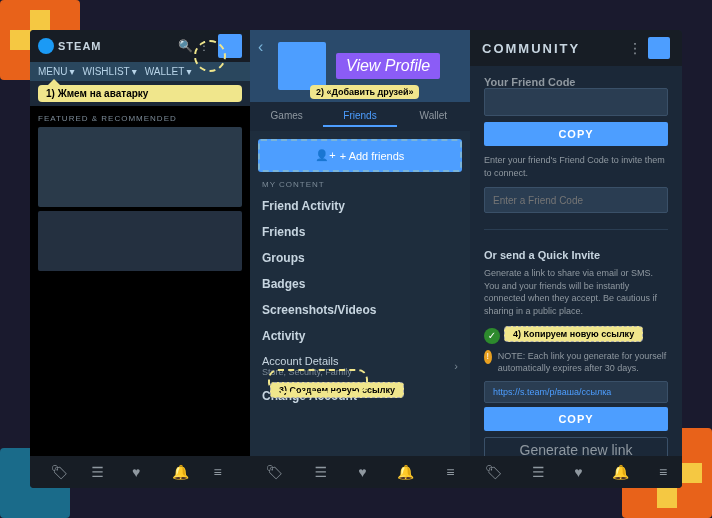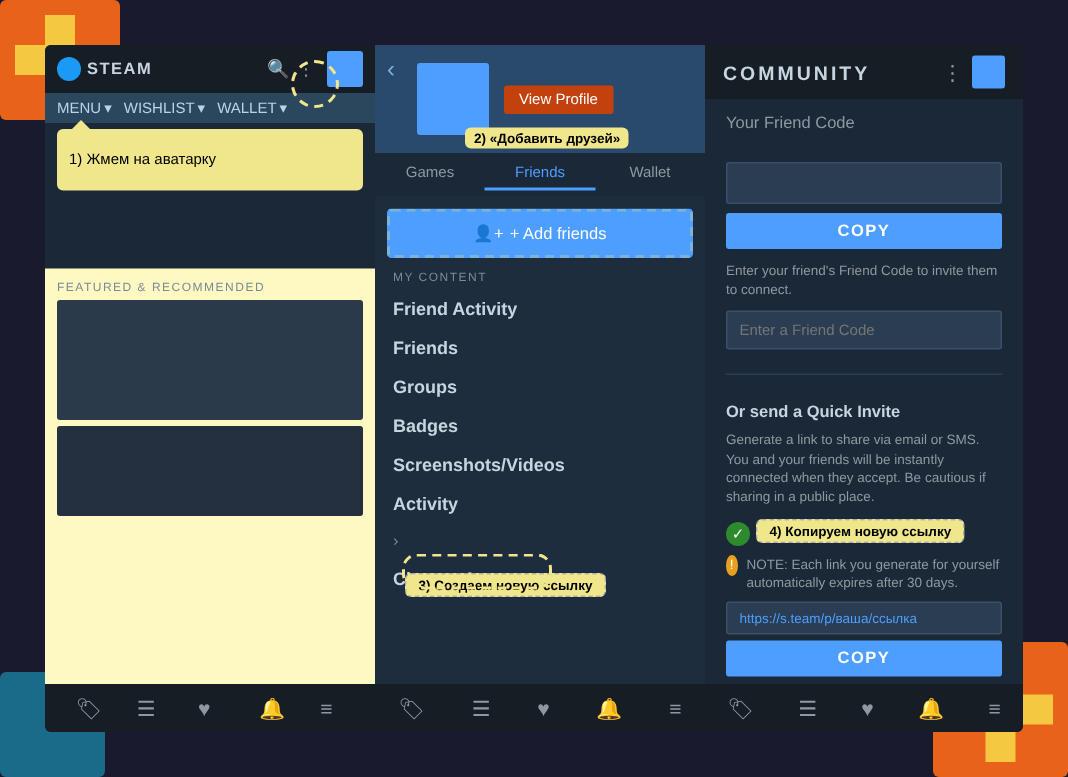--- a/index.html
+++ b/index.html
@@ -149,41 +149,40 @@
       cursor: pointer;
       display: flex;
       align-items: center;
       gap: 2px;
     }
 
     .annotation-bubble {
       background: #f0e68c;
       color: #000;
       font-size: 10px;
-      padding: 15px 8px;
+      padding: 3px 8px;
       border-radius: 4px;
       margin: 4px 8px;
-      font-weight: normal;
+      font-weight: bold;
       position: relative;
     }
 
     .annotation-bubble::after {
       content: '';
       position: absolute;
       top: -6px; left: 10px;
       border-left: 6px solid transparent;
       border-right: 6px solid transparent;
       border-bottom: 6px solid #f0e68c;
     }
 
     .left-content {
       flex: 1;
-      background: #fef9c3;
+      background: #000000;
       padding: 8px;
-      margin-top: 48px;
     }
 
     .featured-label {
       color: #7b8a97;
       font-size: 8px;
       letter-spacing: 1px;
       margin-bottom: 4px;
     }
 
     .featured-image {
@@ -245,27 +244,28 @@
       padding-left: 28px;
     }
 
     .profile-avatar {
       width: 48px; height: 48px;
       background: #4d9eff;
       border-radius: 2px;
     }
 
     .view-profile-btn {
-      background: #c2410c;
+      background: #8b5cf6;
       color: #fff;
-      font-size: 10px;
+      font-size: 16px;
       padding: 4px 10px;
       border-radius: 2px;
       cursor: pointer;
       border: none;
+      font-style: italic;
     }
 
     .annotation-2 {
       background: #f0e68c;
       color: #000;
       font-size: 9px;
       padding: 2px 6px;
       border-radius: 4px;
       position: absolute;
       top: 55px; left: 60px;
@@ -393,21 +393,22 @@
 
     .right-content {
       flex: 1;
       padding: 10px 14px;
       overflow-y: auto;
     }
 
     .section-title {
       color: #8f98a0;
       font-size: 11px;
-      margin-bottom: 20px;
+      margin-bottom: 0;
+      font-weight: bold;
     }
 
     .friend-code-input {
       width: 100%;
       background: #2a3d52;
       border: 1px solid #3a5068;
       color: #c7d5e0;
       padding: 6px 8px;
       font-size: 11px;
       border-radius: 2px;
@@ -686,20 +687,24 @@
     <div class="my-content-label">MY CONTENT</div>
 
     <div class="menu-item">Friend Activity</div>
     <div class="menu-item">Friends</div>
     <div class="menu-item">Groups</div>
     <div class="menu-item">Badges</div>
     <div class="menu-item">Screenshots/Videos</div>
     <div class="menu-item">Activity</div>
 
     <div class="menu-item-arrow">
+      <div>
+        <div style="font-size:11px; color:#c7d5e0;">Account Details</div>
+        <div style="font-size:9px; color:#7b8a97;">Store, Security, Family</div>
+      </div>
       <span style="color:#7b8a97;">›</span>
     </div>
 
     <div class="menu-item">Change Account</div>
 
     <div class="annotation-3">3) Создаем новую ссылку</div>
     <div class="annotation-3-circle"></div>
 
     <div class="middle-bottom-bar">
       <span style="color:#8f98a0; font-size:14px;">🏷</span>

